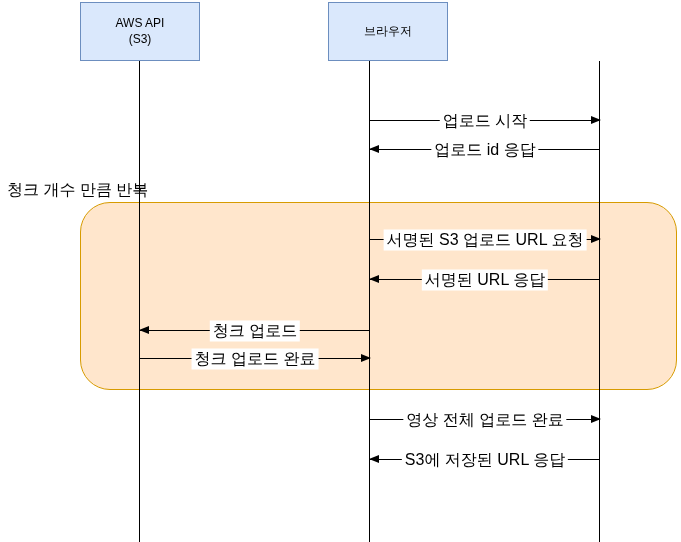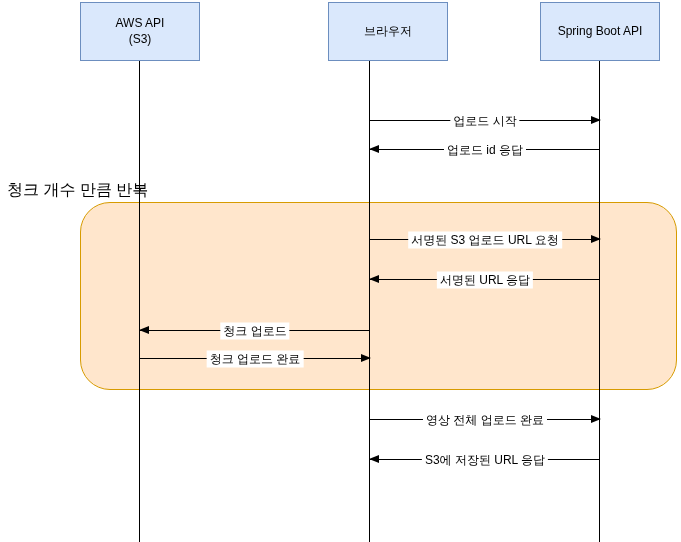--- a/index.html
+++ b/index.html
@@ -30,44 +30,41 @@
     border-top: 4px solid transparent; border-bottom: 4px solid transparent;
     border-left: 10px solid #000;
   }
   .msg.dir-left .head {
     left: -1px;
     border-top: 4px solid transparent; border-bottom: 4px solid transparent;
     border-right: 10px solid #000;
   }
   .mlabel {
     position: absolute; left: 50%; top: 1px; transform: translate(-50%, -50%);
-    background: #ffffff; padding: 0 3px; font-size: 12px; white-space: nowrap;
+    background: #ffffff; padding: 0 3px; font-size: 16px; white-space: nowrap;
   }
 </style>
 </head>
 <body>
 
 <div class="canvas">
 
   <div class="loop-box"></div>
   <div class="loop-label">청크 개수 만큼 반복</div>
 
   <div class="lifeline" style="left:139px;"></div>
   <div class="lifeline" style="left:369px;"></div>
   <div class="lifeline" style="left:599px;"></div>
 
   <div class="actor" style="left:80px;">
     <span class="actor-label">AWS API
 (S3)</span>
   </div>
   <div class="actor" style="left:328px;">
     <span class="actor-label">브라우저</span>
-  </div>
-  <div class="actor" style="left:540px;">
-    <span class="actor-label">Spring Boot API</span>
   </div>
 
   <div class="msg dir-right" style="left:370px; top:120px; width:230px;">
     <div class="line"></div>
     <div class="head"></div>
     <span class="mlabel">업로드 시작</span>
   </div>
 
   <div class="msg dir-left" style="left:370px; top:149px; width:230px;">
     <div class="line"></div>

